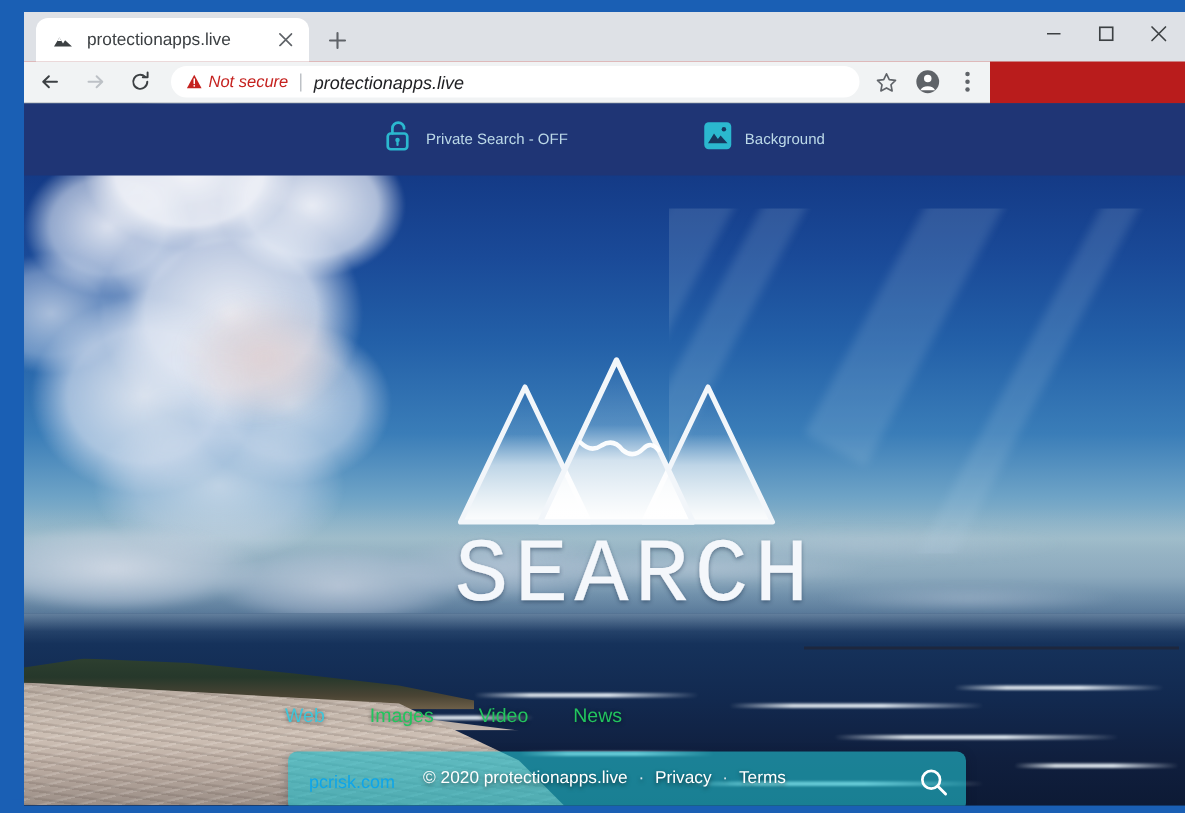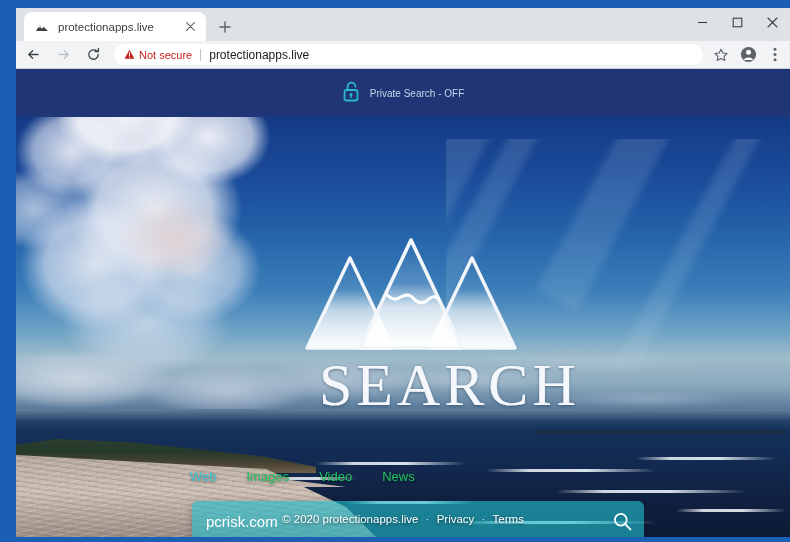--- a/index.html
+++ b/index.html
@@ -82,26 +82,27 @@
     align-items: flex-start;
   }
   .winbtn {
     width: 35px; height: 29px;
     display: flex; align-items: center; justify-content: center;
   }
 
   #toolbar {
     position: absolute;
     left: 0; top: 33px;
-    width: 774px; height: 28px;
+    width: 644px; height: 28px;
     background: #f1f3f4;
     display: flex;
     align-items: center;
     border-bottom: 1px solid #cdd1d4;
     box-sizing: border-box;
+    font-style: italic;
   }
   .navbtn {
     width: 26px; height: 26px;
     margin-left: 4px;
     display: flex; align-items: center; justify-content: center;
   }
   #omnibox {
     flex: 1;
     height: 21px;
     margin: 0 6px 0 8px;
@@ -293,28 +294,27 @@
     position: absolute;
     left: 287px; top: 166px;
     width: 216px; height: 178px;
   }
   #logo-mountains { position: absolute; left: 0; top: 0; }
   #logo-word {
     position: absolute;
     left: 0; top: 120px;
     width: 216px;
     text-align: center;
-    font-family: Liberation Serif, serif;
+    font-family: Liberation Mono, monospace;
     font-size: 60px;
     letter-spacing: 4px;
     color: #f4f7fb;
     font-weight: 300;
     line-height: 1;
     text-shadow: 0 1px 3px rgba(10,30,60,0.45);
-    margin-left: 16px;
     -webkit-text-stroke: 0.2px #f4f7fb;
   }
 
   
   #site-tabs {
     position: absolute;
     left: 170px; top: 398px;
     display: flex;
     gap: 22px;
     align-items: flex-end;
@@ -337,22 +337,22 @@
     display: flex;
     align-items: center;
     box-shadow: 0 2px 7px rgba(0,20,40,0.28);
   }
   #search-input {
     flex: 1;
     border: none;
     outline: none;
     background: transparent;
     font-family: "Liberation Sans", sans-serif;
-    font-size: 15px;
-    color: #ffffff;
+    font-size: 12px;
+    color: #0ea5e9;
     padding-left: 14px;
   }
   #search-input::placeholder { color: rgba(255,255,255,0.8); }
   #search-btn {
     width: 44px; height: 40px;
     display: flex; align-items: center; justify-content: center;
   }
 
   
   #site-footer {
@@ -513,20 +513,30 @@
           <svg width="19" height="21" viewBox="0 0 19 21">
             <rect x="2.5" y="9" width="13" height="10.5" rx="2" fill="none" stroke="#2bb8cf" stroke-width="1.8"></rect>
             <path d="M5.6 9 V5.6 a3.9 3.9 0 0 1 7.8 0" fill="none" stroke="#2bb8cf" stroke-width="1.8" stroke-linecap="round"></path>
             <circle cx="9" cy="13.4" r="1.5" fill="#2bb8cf"></circle>
             <path d="M9 14.6 V16.6" stroke="#2bb8cf" stroke-width="1.5" stroke-linecap="round"></path>
           </svg>
         </span>
         <span class="hdr-label">Private Search - OFF</span>
       </div>
 
+      <div class="hdr-item">
+        <span>
+          <svg width="19" height="19" viewBox="0 0 19 19">
+            <rect x="0.5" y="0.5" width="18" height="18" rx="3" fill="#2bb8cf"></rect>
+            <path d="M3 14.5 L7 8 L9.6 11.6 L11.4 9.3 L16 14.5 Z" fill="#17375e"></path>
+            <circle cx="13.6" cy="5.1" r="1.5" fill="#17375e"></circle>
+          </svg>
+        </span>
+        <span class="hdr-label">Background</span>
+      </div>
     </div>
 
     <div id="logo">
       <span id="logo-mountains">
         <svg width="216" height="128" viewBox="0 0 216 128">
           <defs>
             <linearGradient id="snowfill" x1="0" y1="0" x2="0" y2="1">
               <stop offset="0%" stop-color="#ffffff" stop-opacity="0"></stop>
               <stop offset="40%" stop-color="#ffffff" stop-opacity="0.15"></stop>
               <stop offset="62%" stop-color="#ffffff" stop-opacity="0.75"></stop>

